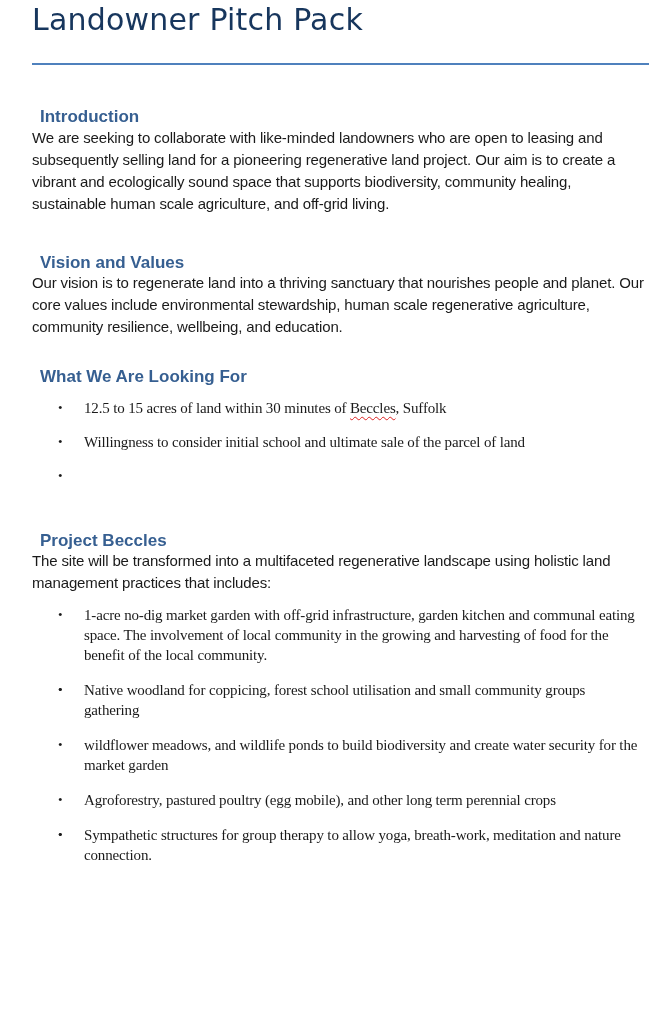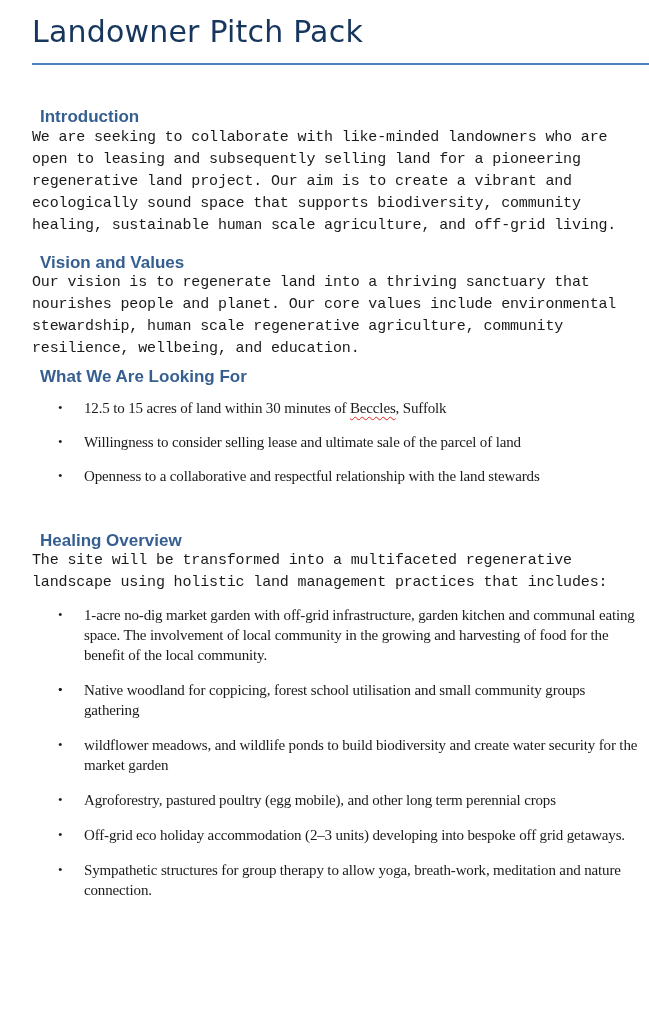--- a/index.html
+++ b/index.html
@@ -1,34 +1,34 @@
 <!DOCTYPE html>
 <html><head>
   <meta charset="utf-8">
   <style>
     html, body { margin: 0; padding: 0; background: #ffffff; }
     body { width: 649px; height: 1024px; overflow: hidden; position: relative; }
     .page { position: absolute; left: 32px; top: 0; width: 617px; }
     .title {
       font-family: "DejaVu Sans", sans-serif;
       font-size: 30px; color: #17365D; font-weight: normal;
-      position: absolute; top: 14px; left: 0; margin: 0; letter-spacing: 0.2px;
+      position: absolute; top: 2px; left: 0; margin: 0; letter-spacing: 0.2px;
       white-space: nowrap;
     }
     .title-rule {
       position: absolute; top: 63px; left: 0; width: 617px; height: 2px;
       background: #4F81BD;
     }
     .heading {
       font-family: "Liberation Sans", sans-serif;
       font-weight: bold; font-size: 17px; color: #365F91;
       position: absolute; left: 0; margin: 8px; white-space: nowrap;
     }
     .para {
-      font-family: Liberation Mono, monospace;
+      font-family: Liberation Sans, sans-serif;
       font-size: 15px; line-height: 22px; color: #1a1a1a;
       position: absolute; left: 0; width: 615px; margin: 0;
       letter-spacing: -0.15px;
     }
     .bullets { position: absolute; left: 0; width: 617px; margin: 0; padding: 0; list-style: none; }
     .bullet-item {
       position: relative; padding-left: 52px;
       font-family: "Liberation Serif", serif;
       font-size: 15px; line-height: 20px; color: #1a1a1a;
       width: 560px; letter-spacing: -0.15px;
@@ -52,29 +52,28 @@
   <p class="para" style="top:272px">Our vision is to regenerate land into a thriving sanctuary that nourishes people and planet. Our core values include environmental stewardship, human scale regenerative agriculture, community resilience, wellbeing, and education.</p>
 
   <h2 class="heading" style="top:359px">What We Are Looking For</h2>
   <ul class="bullets" style="top:398px">
     <li class="bullet-item" style="margin-bottom:14px">
       <span class="bullet-dot">•</span>
       <span>12.5 to 15 acres of land within 30 minutes of </span><span class="spell">Beccles</span><span>, Suffolk</span>
     </li>
     <li class="bullet-item" style="margin-bottom:14px">
       <span class="bullet-dot">•</span>
-      <span>Willingness to consider selling lease and ultimate sale of the parcel of land</span>
+      <span>Willingness to consider initial school and ultimate sale of the parcel of land</span>
     </li>
     <li class="bullet-item">
       <span class="bullet-dot">•</span>
-      <span>Openness to a collaborative and respectful relationship with the land stewards</span>
     </li>
   </ul>
 
-  <h2 class="heading" style="top:523px">Healing Overview</h2>
+  <h2 class="heading" style="top:523px">Project Beccles</h2>
   <p class="para" style="top:550px">The site will be transformed into a multifaceted regenerative landscape using holistic land management practices that includes:</p>
 
   <ul class="bullets" style="top:605px">
     <li class="bullet-item" style="margin-bottom:15px">
       <span class="bullet-dot">•</span>
       <span>1-acre no-dig market garden with off-grid infrastructure, garden kitchen and communal eating space. The involvement of local community in the growing and harvesting of food for the benefit of the local community.</span>
     </li>
     <li class="bullet-item" style="margin-bottom:15px">
       <span class="bullet-dot">•</span>
     </li>
@@ -85,20 +84,19 @@
     <li class="bullet-item" style="margin-bottom:15px">
       <span class="bullet-dot">•</span>
       <span>wildflower meadows, and wildlife ponds to build biodiversity and create water security for the market garden</span>
     </li>
     <li class="bullet-item" style="margin-bottom:15px">
       <span class="bullet-dot">•</span>
       <span>Agroforestry, pastured poultry (egg mobile), and other long term perennial crops</span>
     </li>
     <li class="bullet-item" style="margin-bottom:15px">
       <span class="bullet-dot">•</span>
-      <span>Off-grid eco holiday accommodation (2–3 units) developing into bespoke off grid getaways.</span>
     </li>
     <li class="bullet-item">
       <span class="bullet-dot">•</span>
       <span>Sympathetic structures for group therapy to allow yoga, breath-work, meditation and nature connection.</span>
     </li>
   </ul>
 </div>
 
 </body></html>

